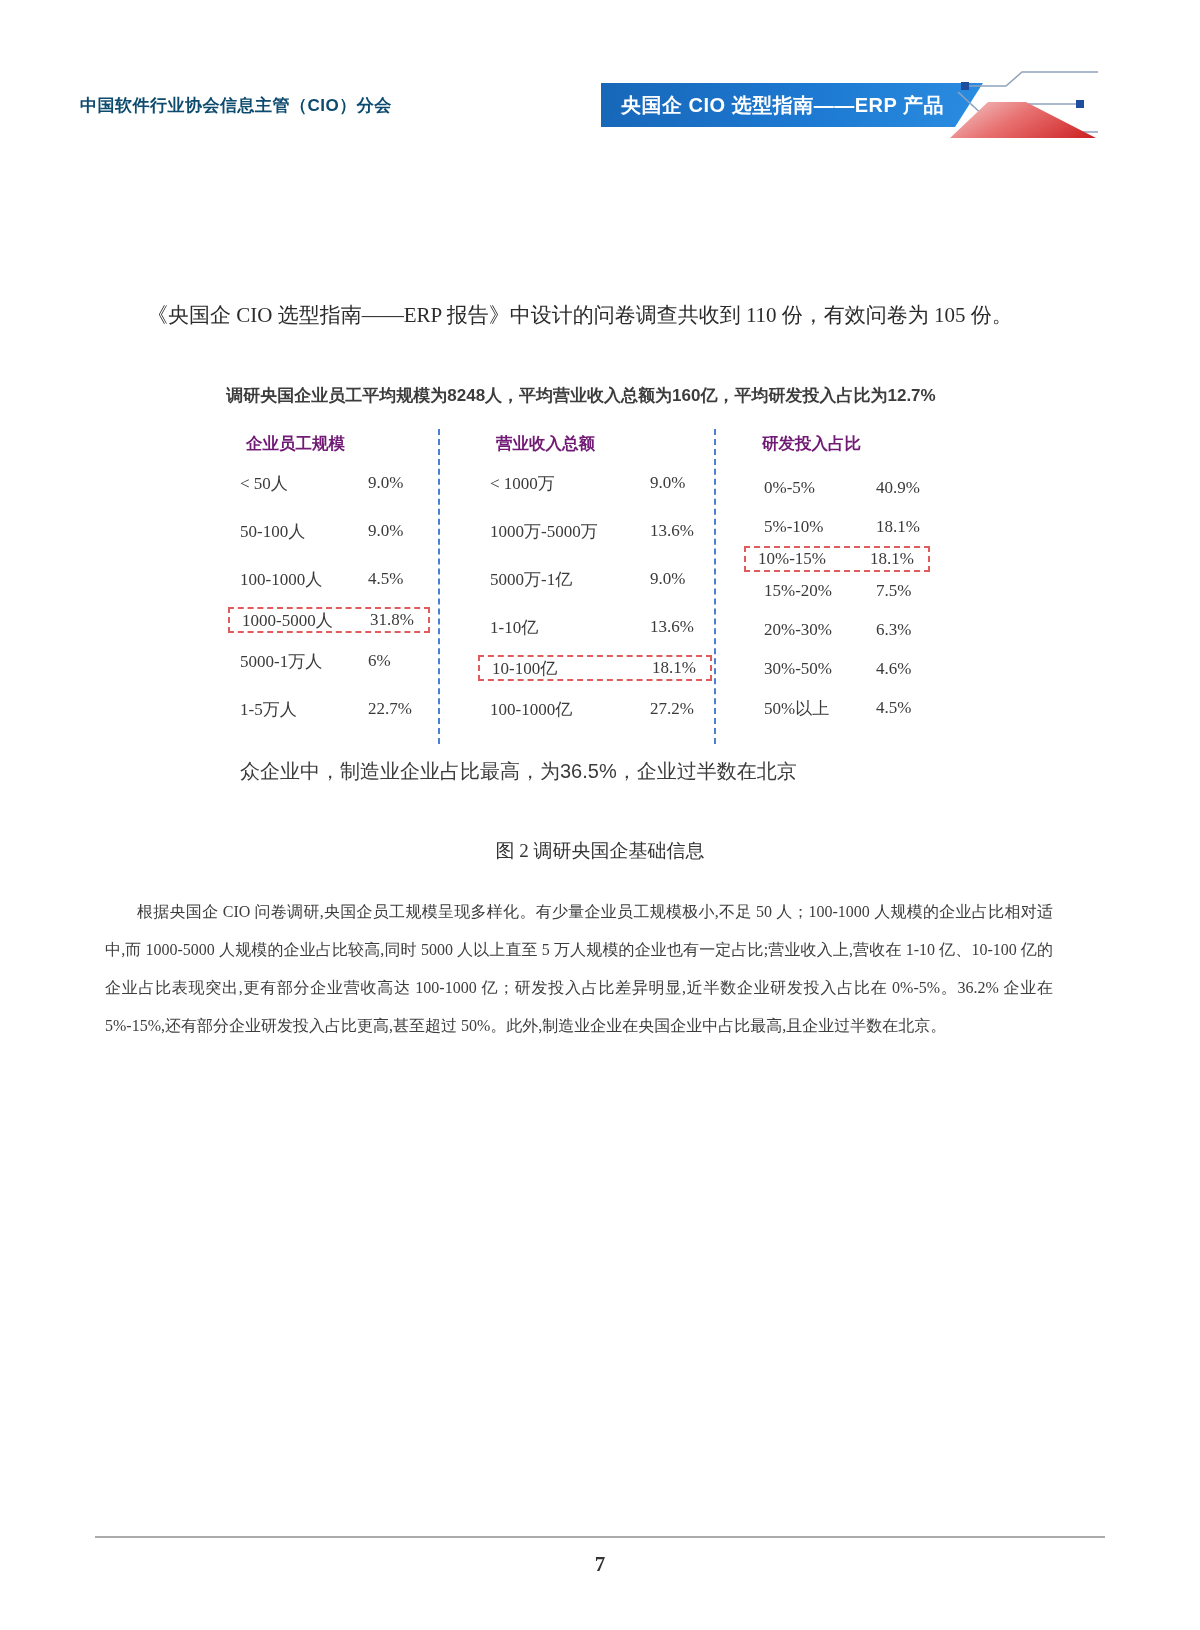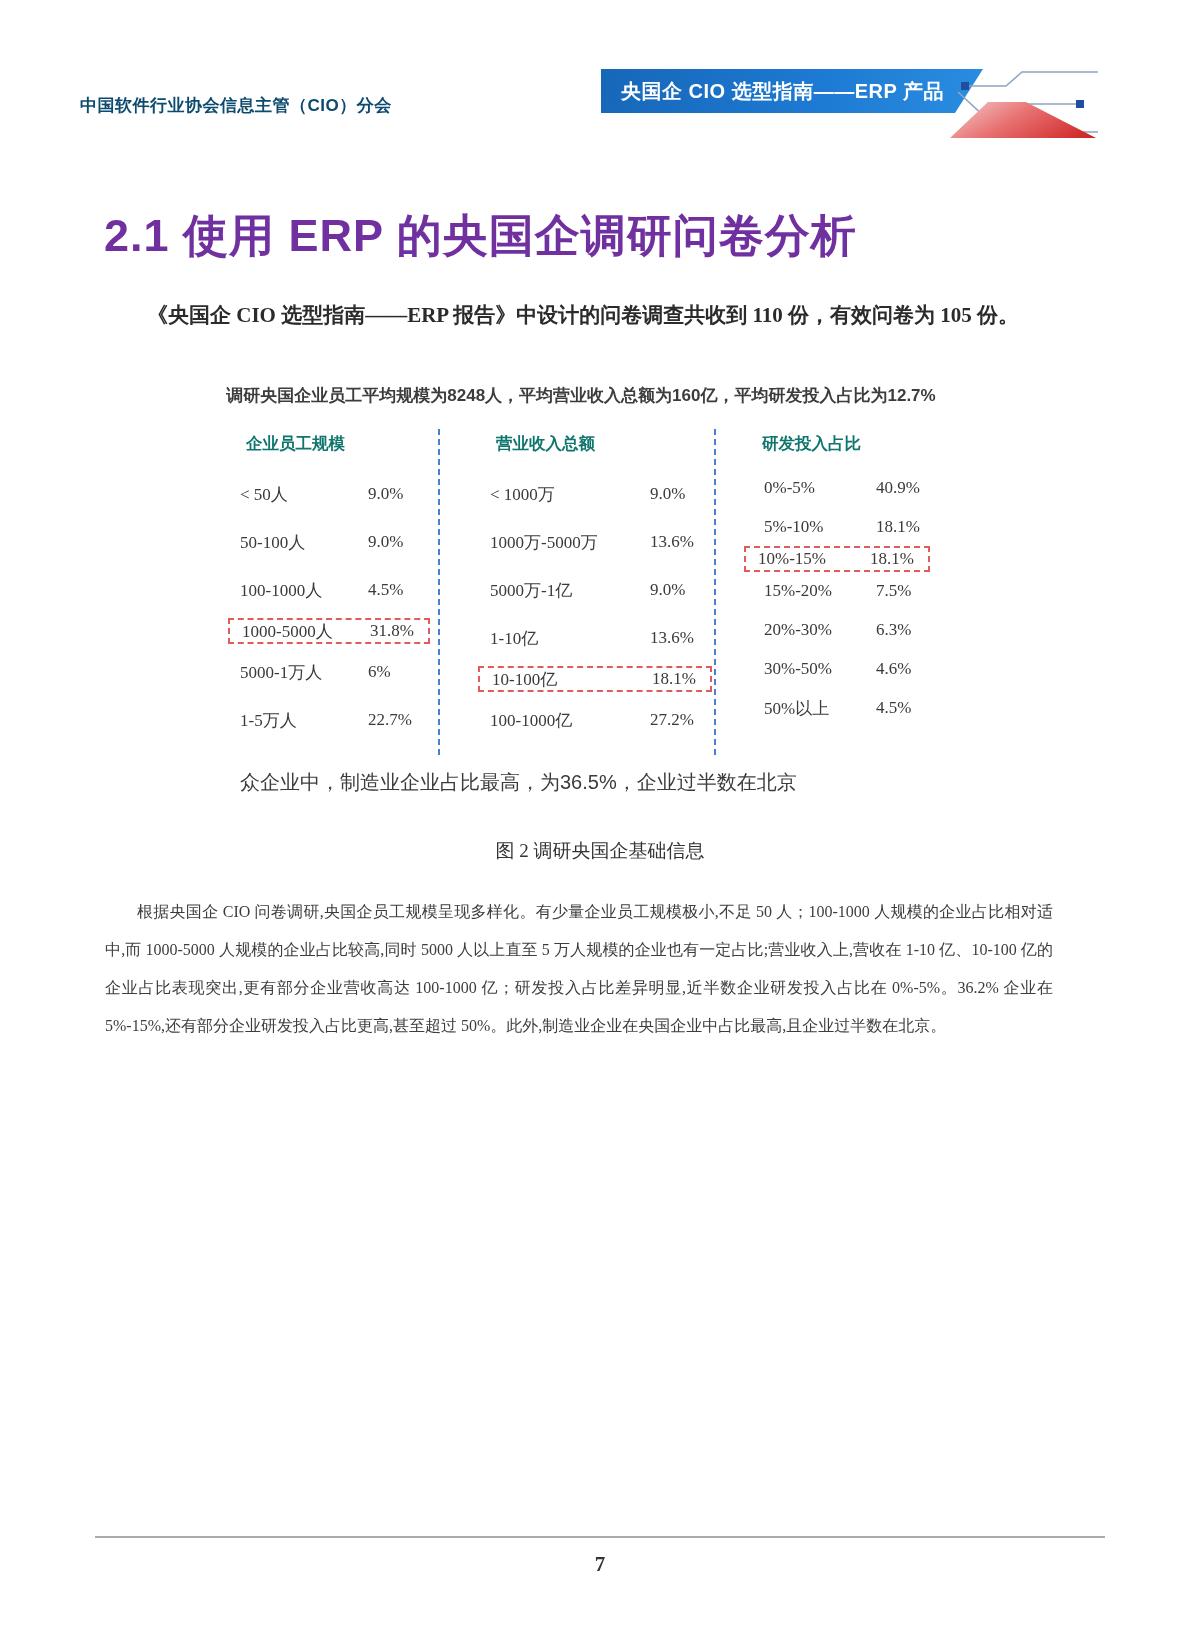--- a/index.html
+++ b/index.html
@@ -19,21 +19,21 @@
   .org-name {
     position: absolute;
     top: 94px; left: 80px;
     font-size: 17px;
     font-weight: bold;
     color: #0c4a6e;
     letter-spacing: 0.5px;
   }
   .banner {
     position: absolute;
-    top: 69px; left: 601px;
+    top: 83px; left: 601px;
     width: 382px; height: 44px;
     background: linear-gradient(100deg, #1767b8 0%, #1d79d2 55%, #2a8de0 100%);
     clip-path: polygon(0 0, 100% 0, calc(100% - 28px) 100%, 0 100%);
     line-height: 44px;
     padding-left: 20px;
     font-size: 20px;
     font-weight: bold;
     color: #ffffff;
     letter-spacing: 0.5px;
   }
@@ -63,21 +63,20 @@
 
   
   .intro {
     position: absolute;
     top: 301px; left: 105px;
     width: 948px;
     font-family: "Liberation Serif", serif;
     font-size: 21px;
     color: #2b2b2b;
     text-indent: 2em;
-    font-weight: bold;
   }
 
   
   .figure {
     position: absolute;
     top: 384px; left: 200px;
     width: 762px;
     color: #3c3c3c;
   }
   .fig-headline {
@@ -89,22 +88,22 @@
     white-space: nowrap;
   }
   .fig-cols { display: flex; }
   .fig-col { position: relative; }
   .col-a { width: 238px; padding-left: 40px; }
   .col-b { width: 276px; padding-left: 50px; border-left: 2px dashed #4a7fd4; }
   .col-c { width: 248px; padding-left: 40px; border-left: 2px dashed #4a7fd4; }
   .fig-col-title {
     font-size: 16.5px;
     font-weight: bold;
-    color: #0f766e;
-    margin: 4px 0 26px 6px;
+    color: #701a75;
+    margin: 4px 0 15px 6px;
   }
   .fig-row {
     display: flex;
     align-items: center;
     height: 26px;
     margin-bottom: 22px;
     font-family: "Liberation Serif", serif;
     font-size: 17px;
     color: #3a3a3a;
     width: max-content;
@@ -183,21 +182,20 @@
         <path d="M52 42 H132"></path>
         <path d="M10 30 L38 56 H80"></path>
         <path d="M86 56 L106 70 H150"></path>
       </g>
       <rect x="13" y="20" width="8" height="8" fill="#1f4e9e"></rect>
       <rect x="128" y="38" width="8" height="8" fill="#1f4e9e"></rect>
     </svg>
     <div class="red-trapezoid"></div>
   </div>
 
-  <h1 class="section-title">2.1 使用 ERP 的央国企调研问卷分析</h1>
 
   <p class="intro">《央国企 CIO 选型指南——ERP 报告》中设计的问卷调查共收到 110 份，有效问卷为 105 份。</p>
 
   <div class="figure">
     <div class="fig-headline">调研央国企业员工平均规模为8248人，平均营业收入总额为160亿，平均研发投入占比为12.7%</div>
     <div class="fig-cols">
 
       <div class="fig-col col-a">
         <div class="fig-col-title">企业员工规模</div>
         <div class="fig-row">

